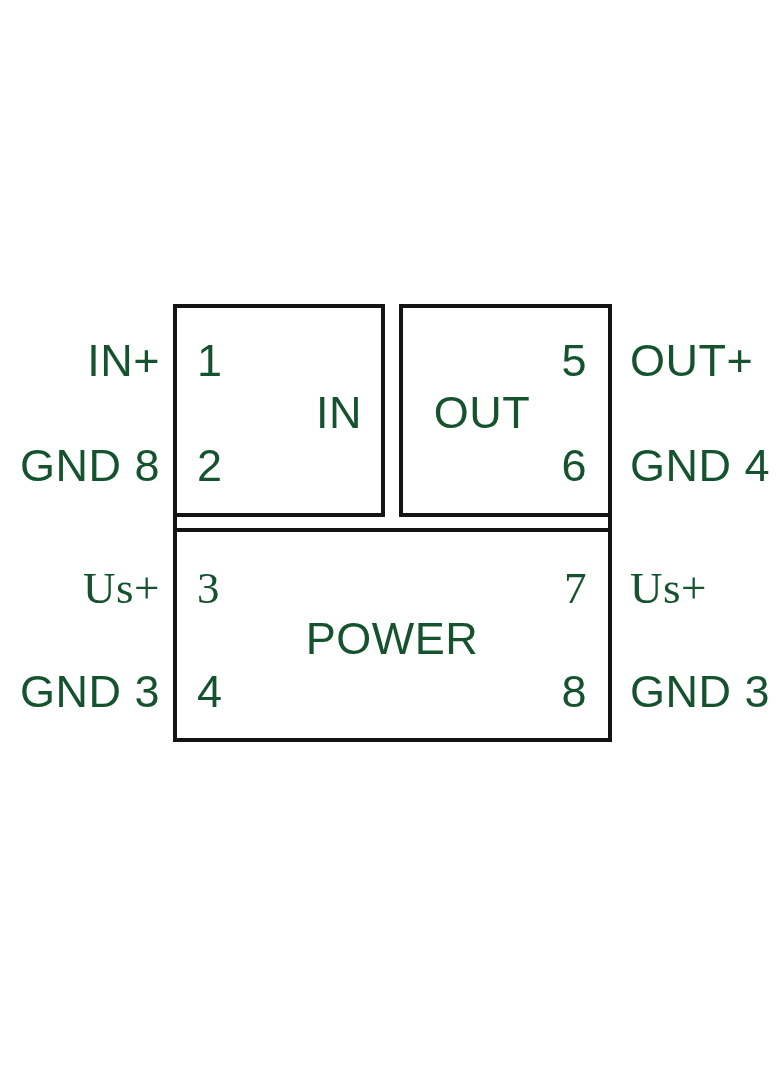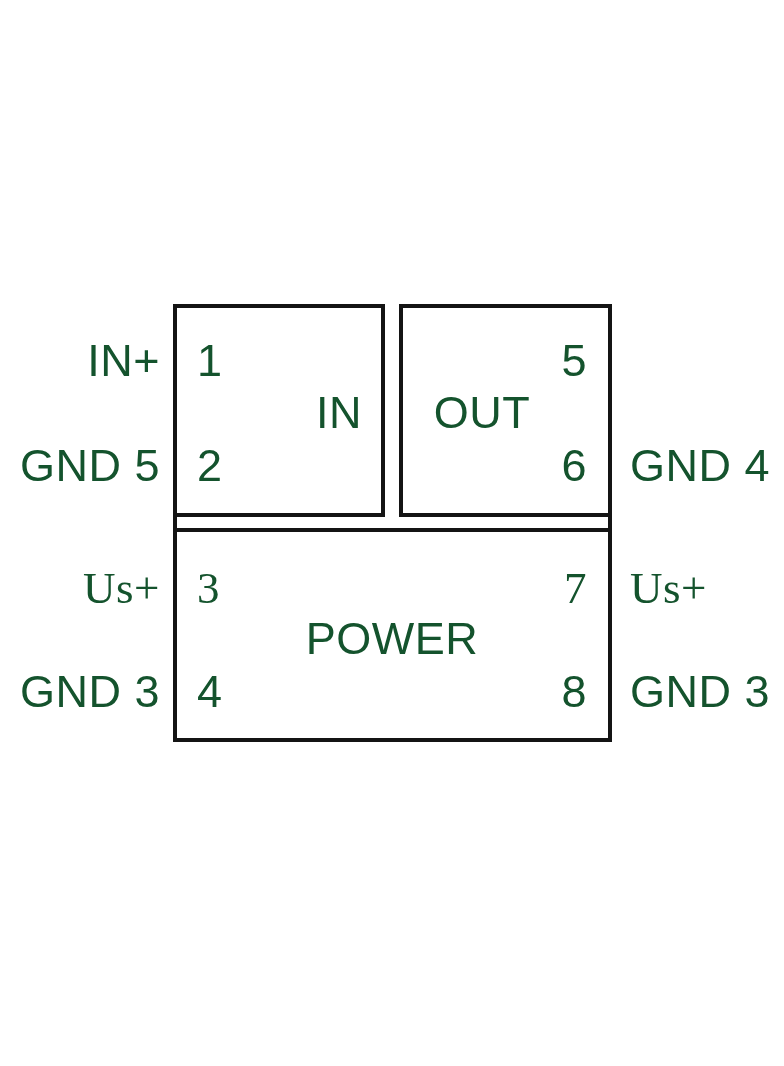--- a/index.html
+++ b/index.html
@@ -81,20 +81,21 @@
   <span class="lbl row-lbl pin-left row-1">1</span>
   <span class="lbl row-lbl pin-left row-2">2</span>
   <span class="lbl row-lbl pin-left row-3">3</span>
   <span class="lbl row-lbl pin-left row-4">4</span>
   <span class="lbl row-lbl pin-right row-1">5</span>
   <span class="lbl row-lbl pin-right row-2">6</span>
   <span class="lbl row-lbl pin-right row-3">7</span>
   <span class="lbl row-lbl pin-right row-4">8</span>
 
   <span class="lbl row-lbl ext-left row-1">IN+</span>
-  <span class="lbl row-lbl ext-left row-2">GND 5</span>
+  <span class="lbl row-lbl ext-left row-2">GND 8</span>
   <span class="lbl row-lbl ext-left row-3">Us+</span>
   <span class="lbl row-lbl ext-left row-4">GND 3</span>
+  <span class="lbl row-lbl ext-right row-1">OUT+</span>
   <span class="lbl row-lbl ext-right row-2">GND 4</span>
   <span class="lbl row-lbl ext-right row-3">Us+</span>
   <span class="lbl row-lbl ext-right row-4">GND 3</span>
 
 </div>
 
 </body></html>

